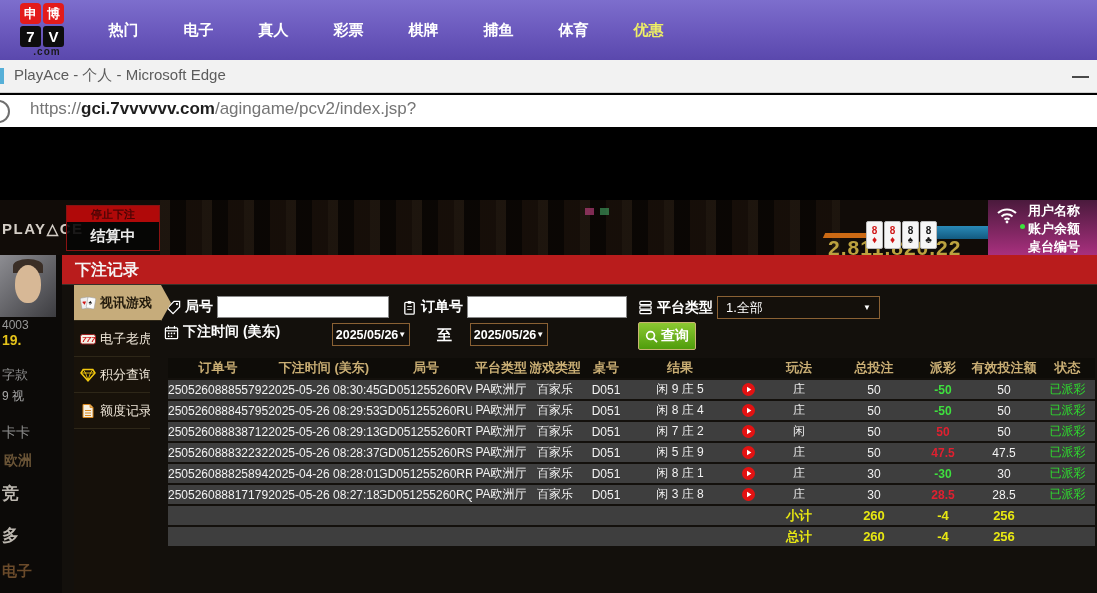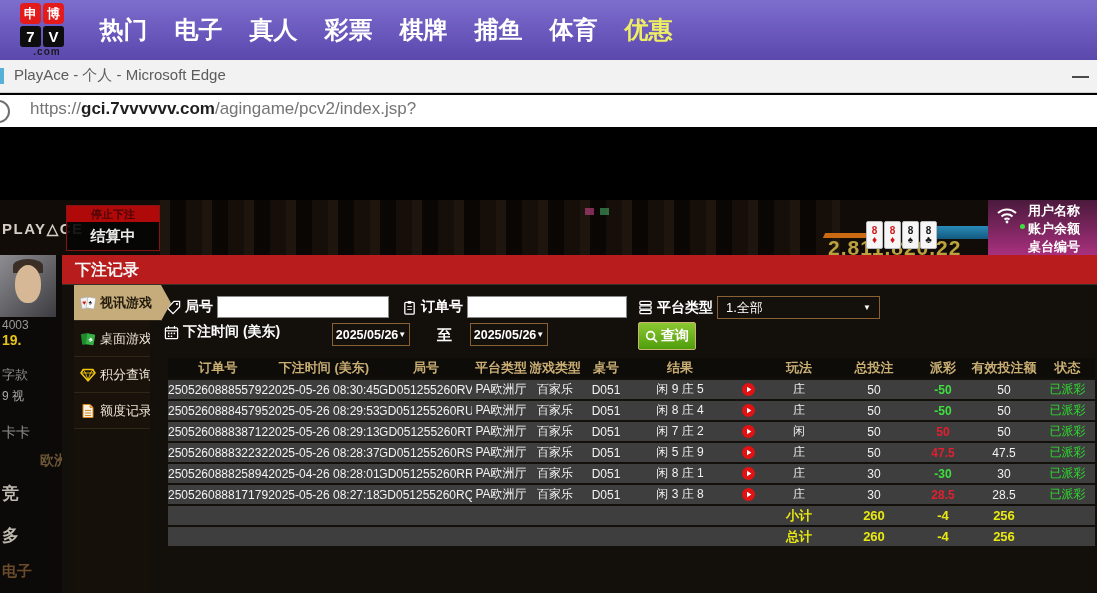--- a/index.html
+++ b/index.html
@@ -12,21 +12,21 @@
     background:linear-gradient(180deg,#7d6ecd 0%,#6a58bc 55%,#5a48ad 100%); }
   .logo { position:absolute; left:20px; top:3px; width:54px; height:58px; cursor:pointer; }
   .logo-row { display:flex; gap:2px; }
   .lg { width:21px; height:21px; display:flex; align-items:center; justify-content:center;
         font-weight:bold; font-size:13px; color:#fff; border-radius:4px; }
   .lg.red { background:#e31b1b; }
   .lg.blk { background:#0d0d0d; border-radius:3px; font-size:15px; margin-top:2px; }
   .logo-com { font-size:10px; font-weight:bold; color:#1a1a1a; letter-spacing:1px; text-align:center; line-height:10px; }
   .nav-items { position:absolute; left:86px; top:0; height:60px; display:flex; }
   .nav-item { width:75px; height:60px; display:flex; align-items:center; justify-content:center;
-    color:#fff; font-size:24px; font-weight:bold; cursor:pointer; }
+    color:#fff; font-size:15px; font-weight:bold; cursor:pointer; }
   .nav-item.hl { color:#eeee66; }
 
   
   .titlebar { position:absolute; left:0; top:60px; width:1097px; height:33px; background:#f2f2f2;
     border-bottom:1px solid #cfcfcf; }
   .tb-icon { position:absolute; left:0; top:68px; width:4px; height:16px; background:#57b0d8; }
   .tb-title { position:absolute; left:14px; top:66px; font-size:15px; color:#5c5c5c; }
   .tb-min { position:absolute; left:1072px; top:76px; width:17px; height:2px; background:#4a4a4a; cursor:pointer; }
 
   
@@ -213,21 +213,21 @@
     <div class="avatar">
       <div class="avatar-hair"></div>
       <div class="avatar-face"></div>
     </div>
     <div id="frag-container">
         <div class="frag" style="top: 63px; left: 2px; color: rgb(154, 154, 154); font-size: 12px; font-weight: normal;">4003</div>
         <div class="frag" style="top: 77px; left: 2px; color: rgb(229, 195, 26); font-size: 14px; font-weight: bold;">19.</div>
         <div class="frag" style="top: 111px; left: 2px; color: rgb(143, 143, 143); font-size: 13px; font-weight: normal;">字款</div>
         <div class="frag" style="top: 133px; left: 2px; color: rgb(168, 168, 168); font-size: 12px; font-weight: normal;">9 视</div>
         <div class="frag" style="top: 169px; left: 2px; color: rgb(143, 143, 143); font-size: 14px; font-weight: normal;">卡卡</div>
-        <div class="frag" style="top: 197px; left: 4px; color: rgb(106, 84, 54); font-size: 14px; font-weight: bold; margin-left: 36px;">欧洲</div>
+        <div class="frag" style="top: 197px; left: 4px; color: rgb(106, 84, 54); font-size: 14px; font-weight: bold;">欧洲</div>
         <div class="frag" style="top: 227px; left: 2px; color: rgb(189, 184, 176); font-size: 17px; font-weight: bold;">竞</div>
         <div class="frag" style="top: 269px; left: 2px; color: rgb(189, 184, 176); font-size: 17px; font-weight: bold;">多</div>
         <div class="frag" style="top: 307px; left: 2px; color: rgb(106, 74, 42); font-size: 15px; font-weight: bold;">电子</div>
       </div>
   </div>
 
   <div class="modal">
     <div class="modal-header">下注记录</div>
     <div class="sidebar" id="sidebar">
         <div class="side-item active">
@@ -238,29 +238,24 @@
               </g>
               <g transform="rotate(10 11 8)">
                 <rect x="7" y="2.5" width="8" height="11" rx="1" fill="#fbfbfb" stroke="#999" stroke-width=".5"></rect>
                 <text x="8.6" y="9.8" font-size="6.5" fill="#161616">♠</text>
               </g>
             </svg></span>
           <span>视讯游戏</span>
         </div>
         <div class="side-item">
           <span class="icn"><svg width="16" height="16" viewBox="0 0 16 16">
-              <g transform="rotate(-8 5 8)">
-                <rect x="1.5" y="2.5" width="8" height="11" rx="1" fill="#1f8a2e"></rect>
-              </g>
-              <g transform="rotate(10 11 8)">
-                <rect x="6.5" y="3" width="8" height="11" rx="1" fill="#35b044"></rect>
-                <text x="8.6" y="10.6" font-size="6.5" fill="#fff">♣</text>
-              </g>
+              <rect x="0.5" y="3.5" width="15" height="9.5" rx="2" fill="#f4f0e6" stroke="#9a2020" stroke-width="1"></rect>
+              <text x="2" y="11.3" font-size="8" font-weight="bold" font-style="italic" fill="#d01818">777</text>
             </svg></span>
-          <span>桌面游戏</span>
+          <span>电子老虎机</span>
         </div>
         <div class="side-item">
           <span class="icn"><svg width="16" height="16" viewBox="0 0 16 16">
               <path d="M3.2 2.5 H12.8 L15 6 L8 13.8 L1 6 Z" fill="none" stroke="#f2c80f" stroke-width="1.5"></path>
               <path d="M1 6 H15 M5.5 6 L8 13 L10.5 6 M3.2 2.5 L5.5 6 M12.8 2.5 L10.5 6" stroke="#f2c80f" stroke-width="0.9" fill="none"></path>
             </svg></span>
           <span>积分查询</span>
         </div>
         <div class="side-item">
           <span class="icn"><svg width="16" height="16" viewBox="0 0 16 16">

